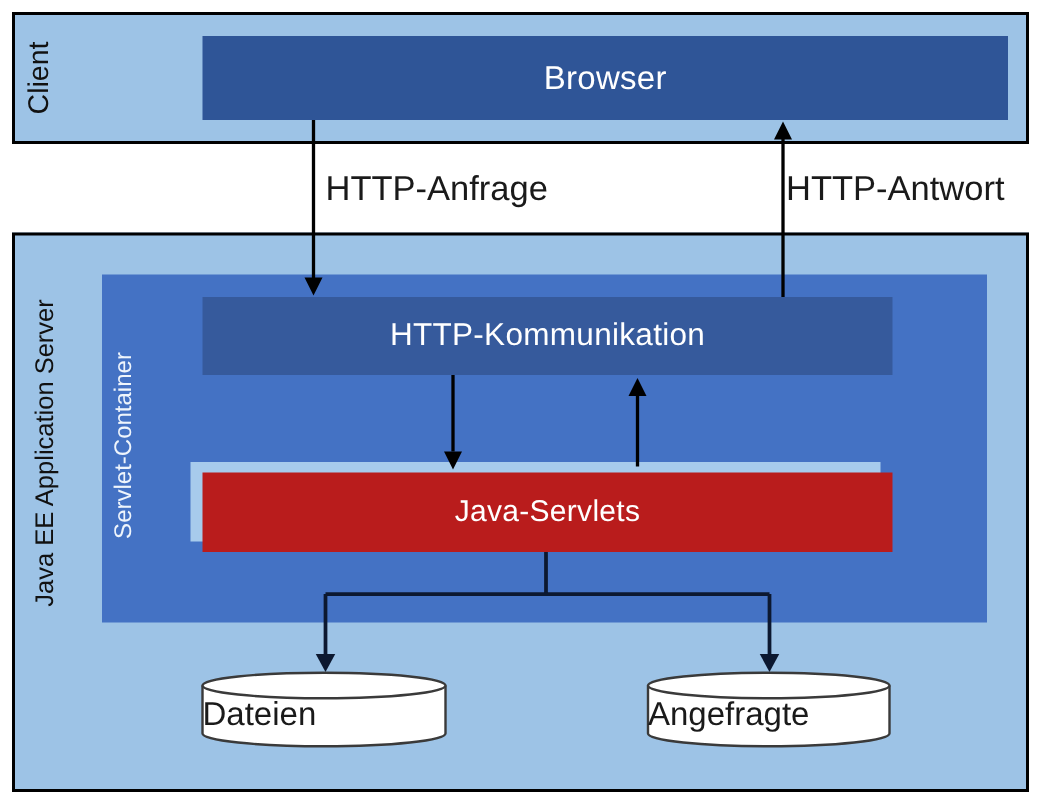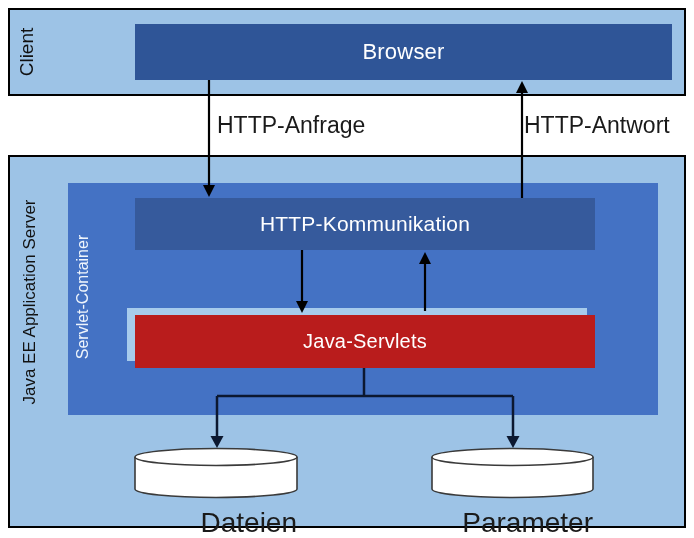--- a/index.html
+++ b/index.html
@@ -69,24 +69,23 @@
     position: absolute;
     color: #F2F7FD;
     font-size: 17px;
     line-height: 29px;
     white-space: nowrap;
   }
   .inner-label.page   { left: 148px; top: 250px; }
   .inner-label.source { left: 437px; top: 264px; }
   .cyl-label {
     position: absolute;
-    text-align: right;
+    text-align: left;
     color: #1a1a1a;
-    font-size: 28px;
-    margin-top: 44px;
+    font-size: 22px;
   }
   .cyl-label.files    { left: 135px; top: 463px; width: 162px; }
   .cyl-label.database { left: 432px; top: 463px; width: 161px; }
   svg.overlay {
     position: absolute;
     left: 0; top: 0;
     pointer-events: none;
   }
 </style>
 </head>
@@ -155,15 +154,15 @@
       <ellipse cx="216" cy="457" rx="81" ry="8.5" fill="#ffffff" stroke="#3a3a3a" stroke-width="1.6"></ellipse>
     </g>
 
     <g>
       <path d="M432,457 L432,489 A80.5,8.5 0 0 0 593,489 L593,457" fill="#ffffff" stroke="#3a3a3a" stroke-width="1.6"></path>
       <ellipse cx="512.5" cy="457" rx="80.5" ry="8.5" fill="#ffffff" stroke="#3a3a3a" stroke-width="1.6"></ellipse>
     </g>
   </svg>
 
   <div class="cyl-label files">Dateien</div>
-  <div class="cyl-label database">Parameter</div>
+  <div class="cyl-label database">Angefragte</div>
 
 </div>
 
 </body></html>

